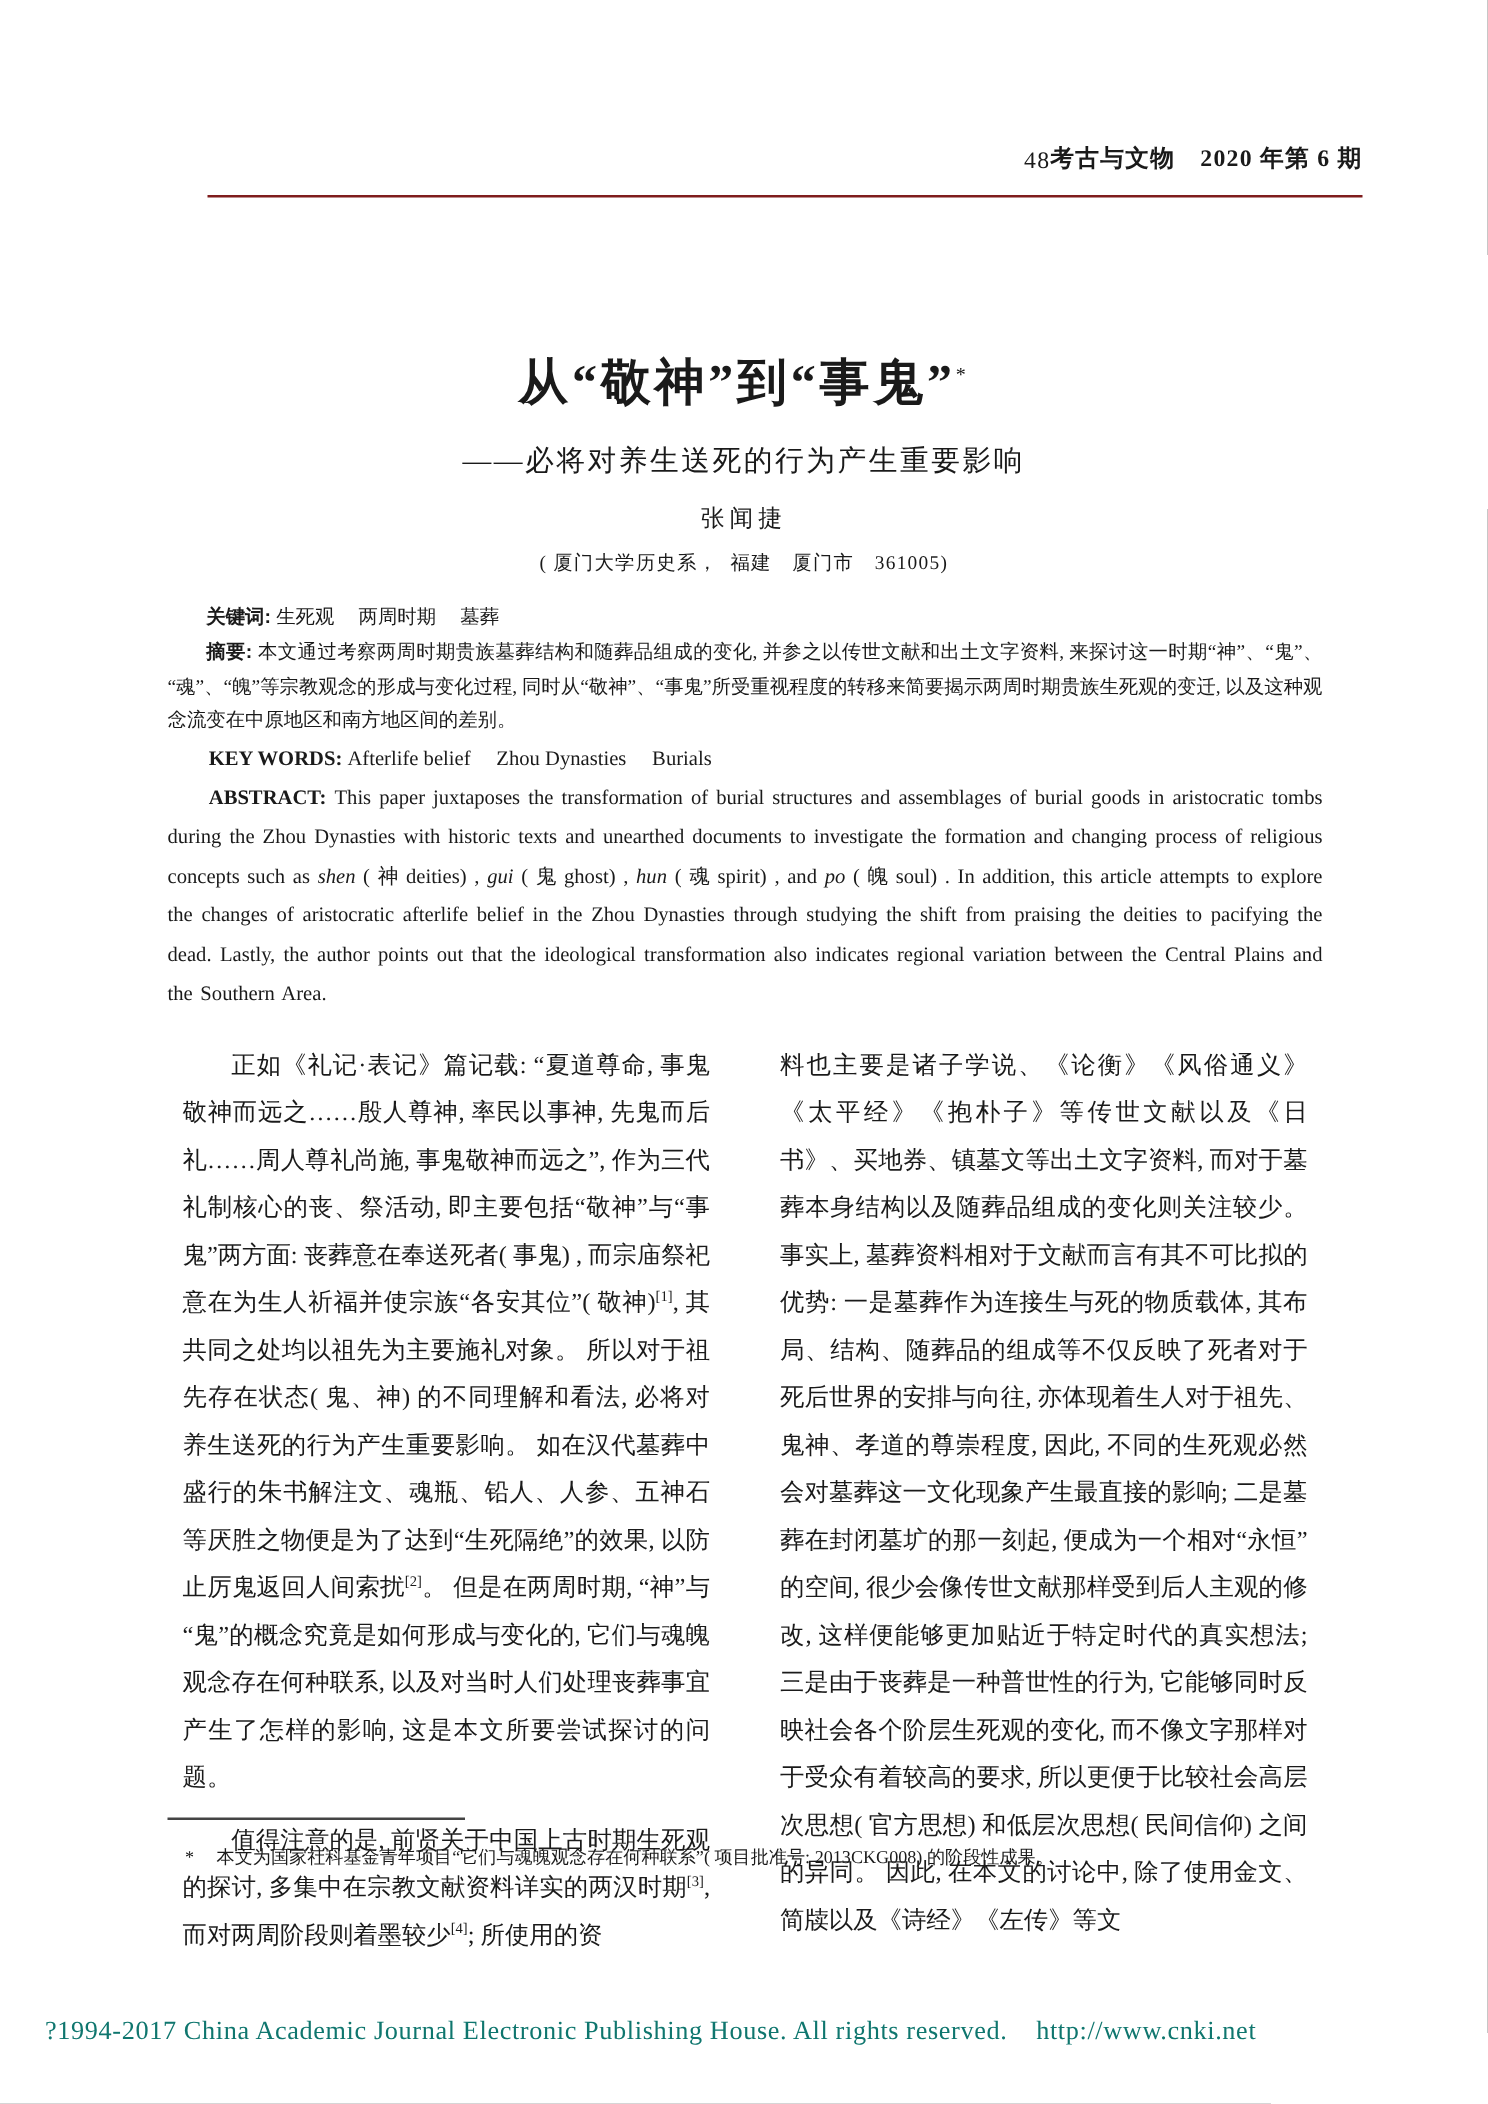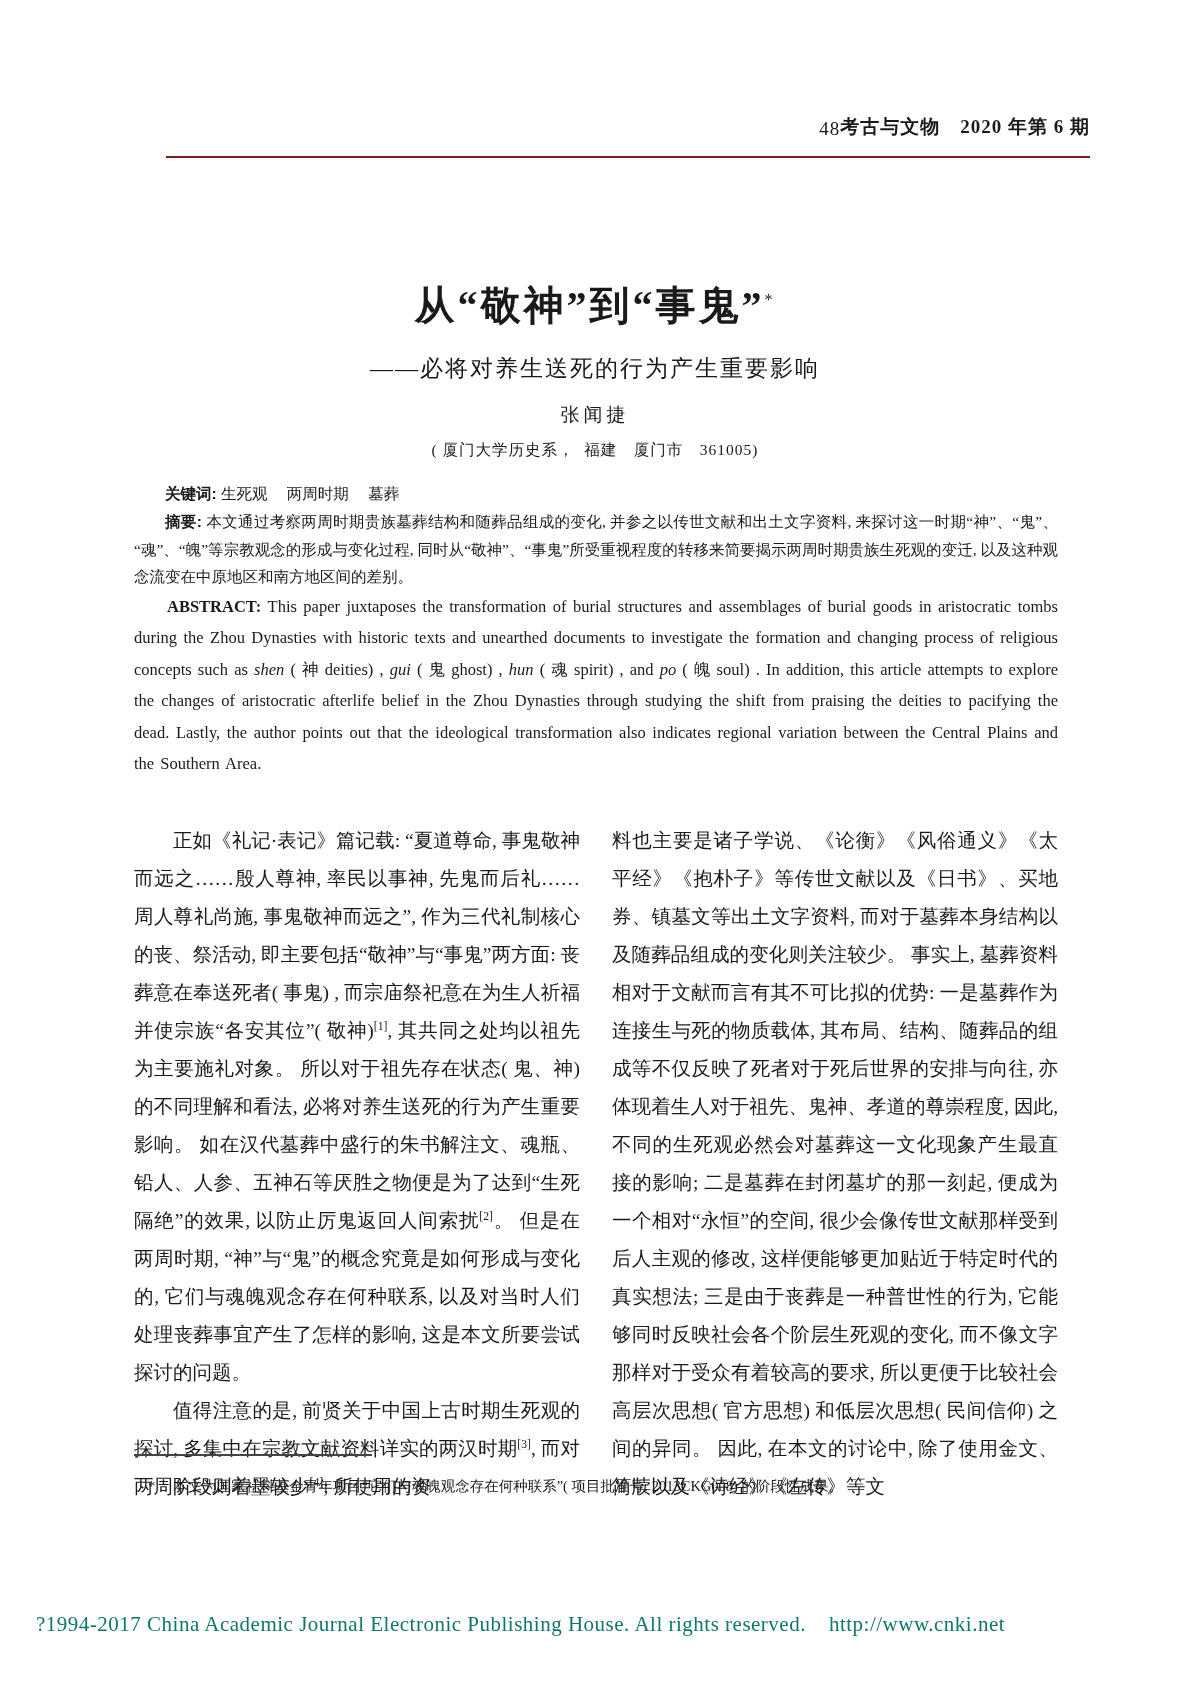--- a/index.html
+++ b/index.html
@@ -43,21 +43,21 @@
   .kwen-line{font-size:16.5px;line-height:30px;text-indent:2em;margin-top:1px;}
   .kwen-label,.aben-label{font-weight:700;}
   .en-abstract{font-size:16.5px;line-height:31.5px;text-align:justify;text-indent:2em;margin:0;word-spacing:2px;}
 
   
   .columns{
     position:absolute;top:822px;left:134px;width:924px;
     display:flex;gap:32px;
   }
   .col{width:446px;font-size:19.5px;line-height:38px;text-align:justify;}
-  .col p{margin:0;}
+  .col p{margin:12px;}
   .col p.indent{text-indent:2em;}
 
   
   .footnote-rule{position:absolute;top:1454px;left:134px;width:238px;border-top:2px solid #444;}
   .footnote{position:absolute;top:1474px;left:148px;width:910px;font-size:14.5px;line-height:24px;}
   .footnote .fn-marker{margin-right:18px;}
 
   
   .watermark{
     position:absolute;top:1612px;left:36px;width:1120px;
@@ -81,20 +81,23 @@
     <div class="affiliation prewrap">( 厦门大学历史系，  福建　厦门市　361005)</div>
   </div>
 
   <div class="meta">
     <div class="kw-line">
       <span class="kw-label">关键词: </span><span class="prewrap">生死观　 两周时期　 墓葬</span>
     </div>
     <p class="zh-abstract">
       <span class="ab-label">摘要: </span><span>本文通过考察两周时期贵族墓葬结构和随葬品组成的变化, 并参之以传世文献和出土文字资料, 来探讨这一时期“神”、“鬼”、“魂”、“魄”等宗教观念的形成与变化过程, 同时从“敬神”、“事鬼”所受重视程度的转移来简要揭示两周时期贵族生死观的变迁, 以及这种观念流变在中原地区和南方地区间的差别。</span>
     </p>
+    <div class="kwen-line">
+      <span class="kwen-label">KEY WORDS: </span><span class="prewrap">Afterlife belief　 Zhou Dynasties　 Burials</span>
+    </div>
     <p class="en-abstract">
       <span class="aben-label">ABSTRACT: </span><span><span>This paper juxtaposes the transformation of burial structures and assemblages of burial goods in aristocratic tombs during the Zhou Dynasties with historic texts and unearthed documents to investigate the formation and changing process of religious concepts such as </span><span class="it">shen</span><span> ( 神 deities) , </span><span class="it">gui</span><span> ( 鬼 ghost) , </span><span class="it">hun</span><span> ( 魂 spirit) , and </span><span class="it">po</span><span> ( 魄 soul) . In addition, this article attempts to explore the changes of aristocratic afterlife belief in the Zhou Dynasties through studying the shift from praising the deities to pacifying the dead. Lastly, the author points out that the ideological transformation also indicates regional variation between the Central Plains and the Southern Area.</span></span>
     </p>
   </div>
 
   <div class="columns">
     <div class="col">
       <p class="indent"><span>正如《礼记·表记》篇记载: “夏道尊命, 事鬼敬神而远之……殷人尊神, 率民以事神, 先鬼而后礼……周人尊礼尚施, 事鬼敬神而远之”, 作为三代礼制核心的丧、祭活动, 即主要包括“敬神”与“事鬼”两方面: 丧葬意在奉送死者( 事鬼) , 而宗庙祭祀意在为生人祈福并使宗族“各安其位”( 敬神)</span><sup>[1]</sup><span>, 其共同之处均以祖先为主要施礼对象。 所以对于祖先存在状态( 鬼、神) 的不同理解和看法, 必将对养生送死的行为产生重要影响。 如在汉代墓葬中盛行的朱书解注文、魂瓶、铅人、人参、五神石等厌胜之物便是为了达到“生死隔绝”的效果, 以防止厉鬼返回人间索扰</span><sup>[2]</sup><span>。 但是在两周时期, “神”与“鬼”的概念究竟是如何形成与变化的, 它们与魂魄观念存在何种联系, 以及对当时人们处理丧葬事宜产生了怎样的影响, 这是本文所要尝试探讨的问题。</span></p>
       <p class="indent"><span>值得注意的是, 前贤关于中国上古时期生死观的探讨, 多集中在宗教文献资料详实的两汉时期</span><sup>[3]</sup><span>, 而对两周阶段则着墨较少</span><sup>[4]</sup><span>; 所使用的资</span></p>
     </div>

